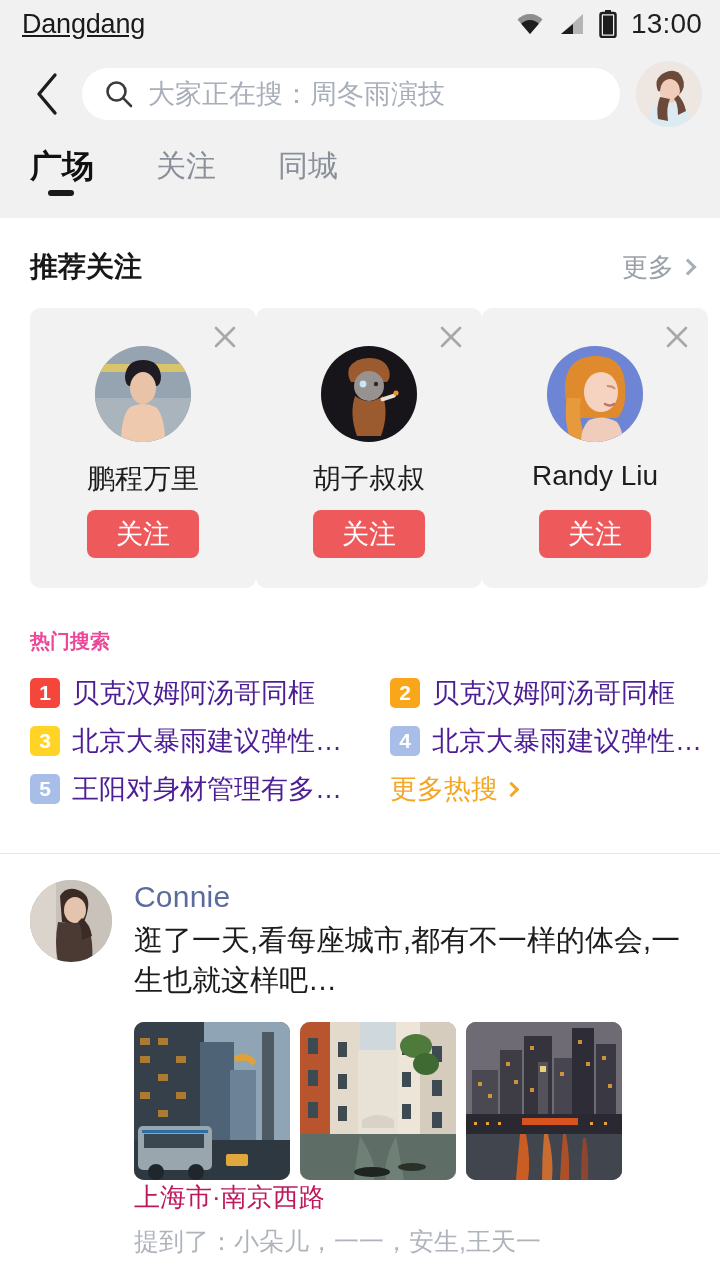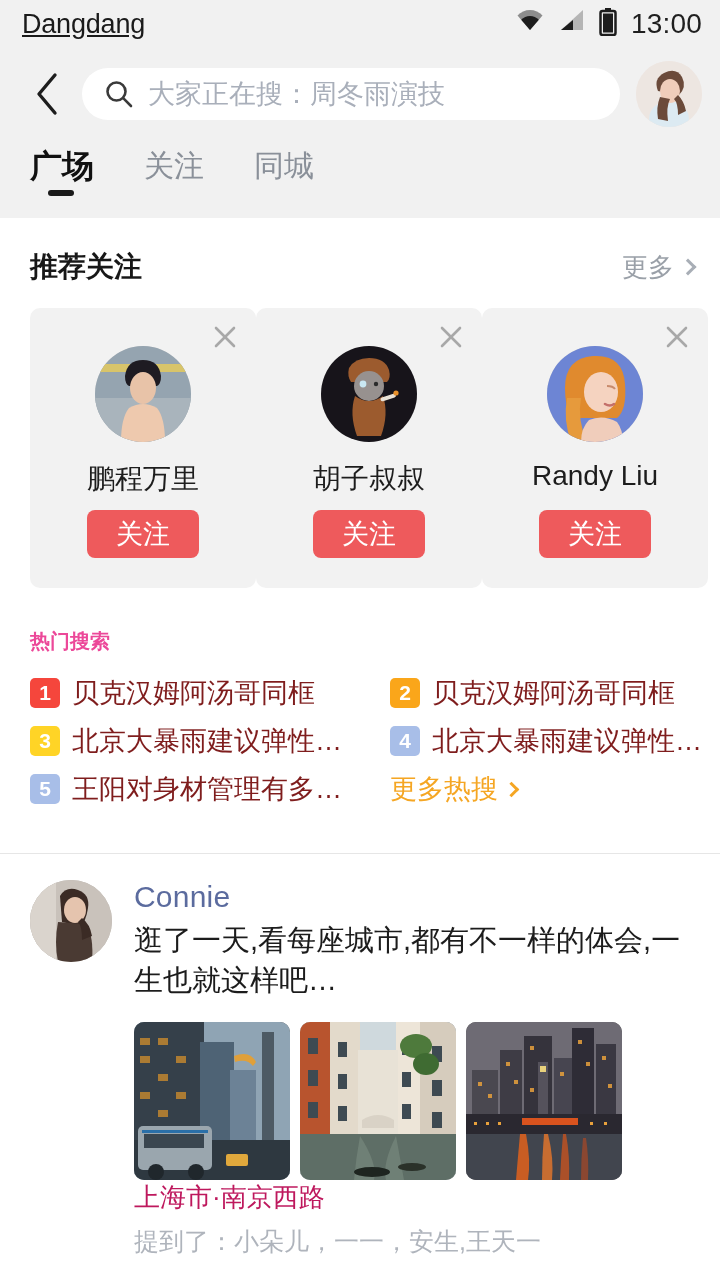--- a/index.html
+++ b/index.html
@@ -23,21 +23,21 @@
   .statusbar {
     height: 48px;
     display: flex; align-items: center;
     padding: 0 18px 0 22px;
   }
   .carrier {
     font-size: 27px; color: #1a1a1a; letter-spacing: -0.2px; text-decoration: underline;
   }
   .status-right {
     margin-left: auto;
-    display: flex; gap: 14px;
+    display: flex; align-items: center; gap: 14px;
   }
   .clock { font-size: 28px; color: #1f1f1f; letter-spacing: 0.2px; }
   .ic { display: block; }
 
   
   .searchrow {
     height: 92px;
     display: flex; align-items: center;
     padding: 0 18px 0 18px;
     gap: 0;
@@ -67,21 +67,21 @@
     width: 66px; height: 66px; border-radius: 50%;
     flex: 0 0 auto; overflow: hidden;
     background: #efe9e6;
     position: relative;
   }
 
   
   .tabs {
     height: 78px;
     display: flex; align-items: flex-start;
-    padding-left: 30px; gap: 0;
+    padding-left: 30px; gap: 12px;
   }
   .tab {
     position: relative;
     padding: 6px 22px 0 0;
     margin-right: 28px;
   }
   .tab-label { font-size: 30px; color: #8A9099; line-height: 1.3; }
   .tab.active .tab-label { color: #111; font-weight: bold; font-size: 32px; }
   .tab .underline {
     position: absolute;
@@ -167,21 +167,21 @@
   }
   .rank {
     flex: 0 0 auto;
     width: 30px; height: 30px;
     border-radius: 5px;
     color: #fff; font-size: 21px;
     display: flex; align-items: center; justify-content: center;
     font-weight: bold;
   }
   .hot-text {
-    font-size: 27px; color: #7f1d1d;
+    font-size: 27px; color: #4c1d95;
     white-space: nowrap; overflow: hidden; text-overflow: ellipsis;
     max-width: 300px;
   }
   .more-hot {
     display: flex; align-items: center; gap: 8px;
     height: 48px;
     font-size: 27px; color: #F5A623;
   }
   .chev-o {
     width: 11px; height: 11px;

